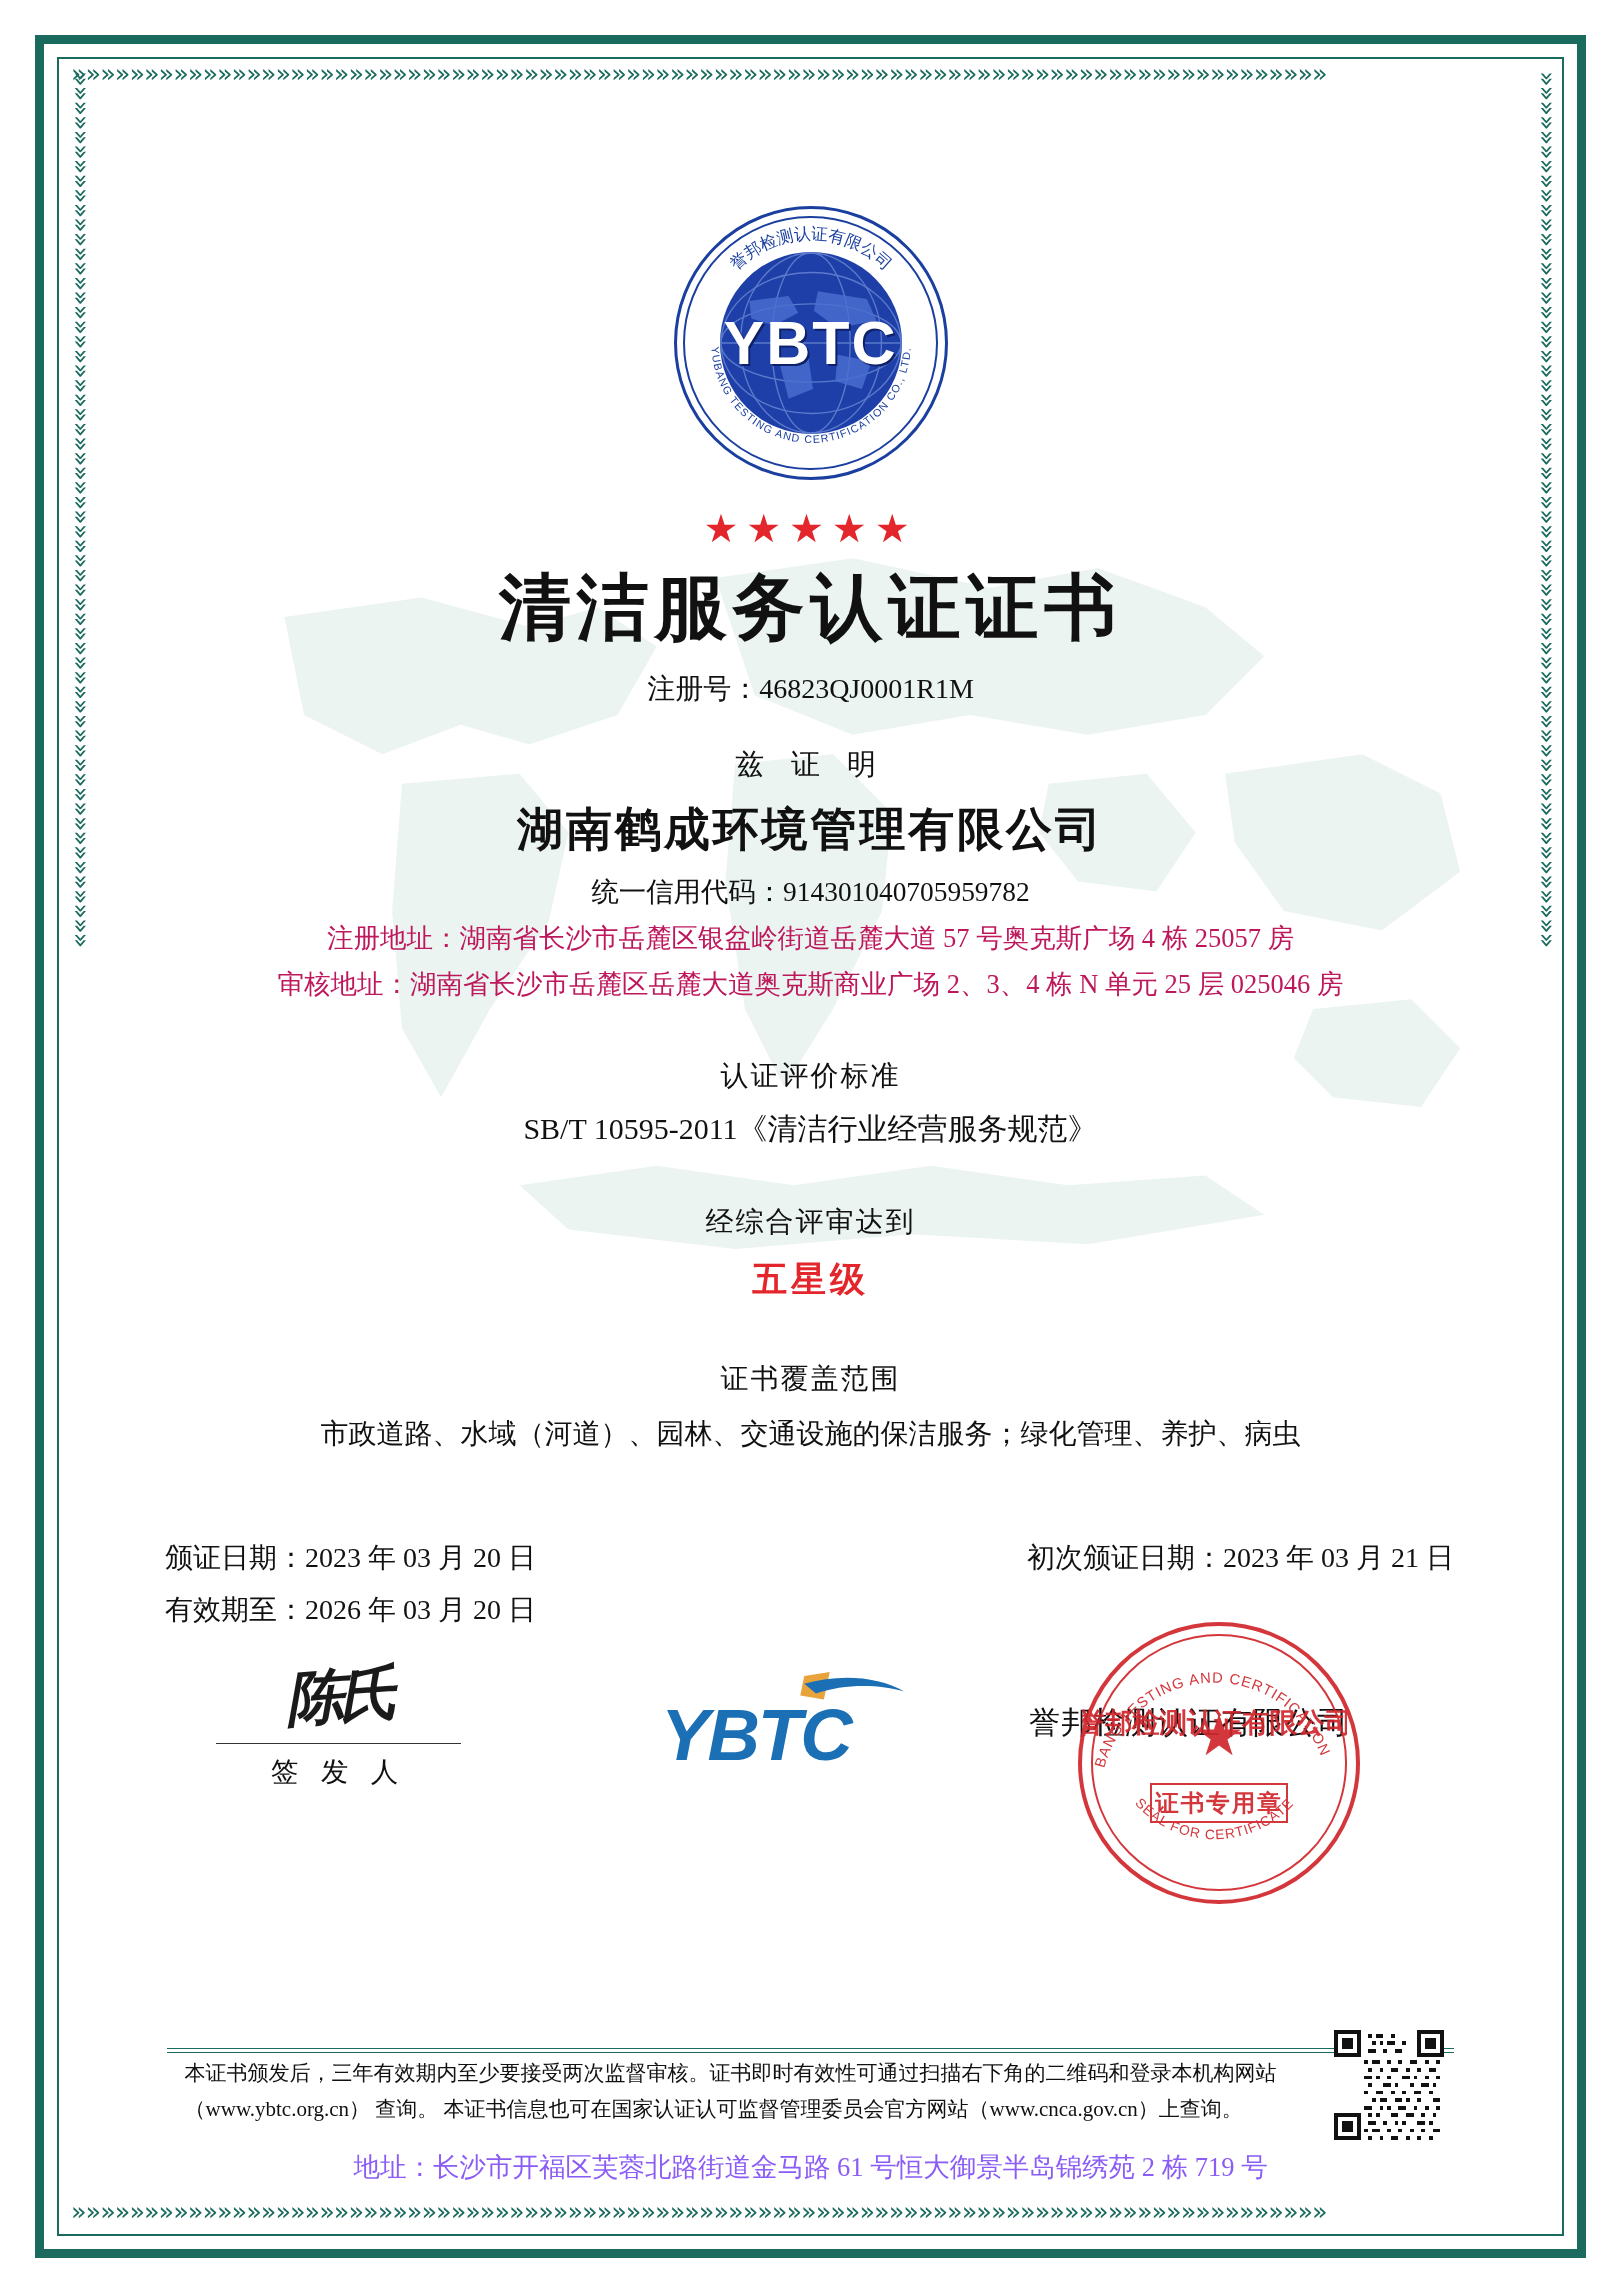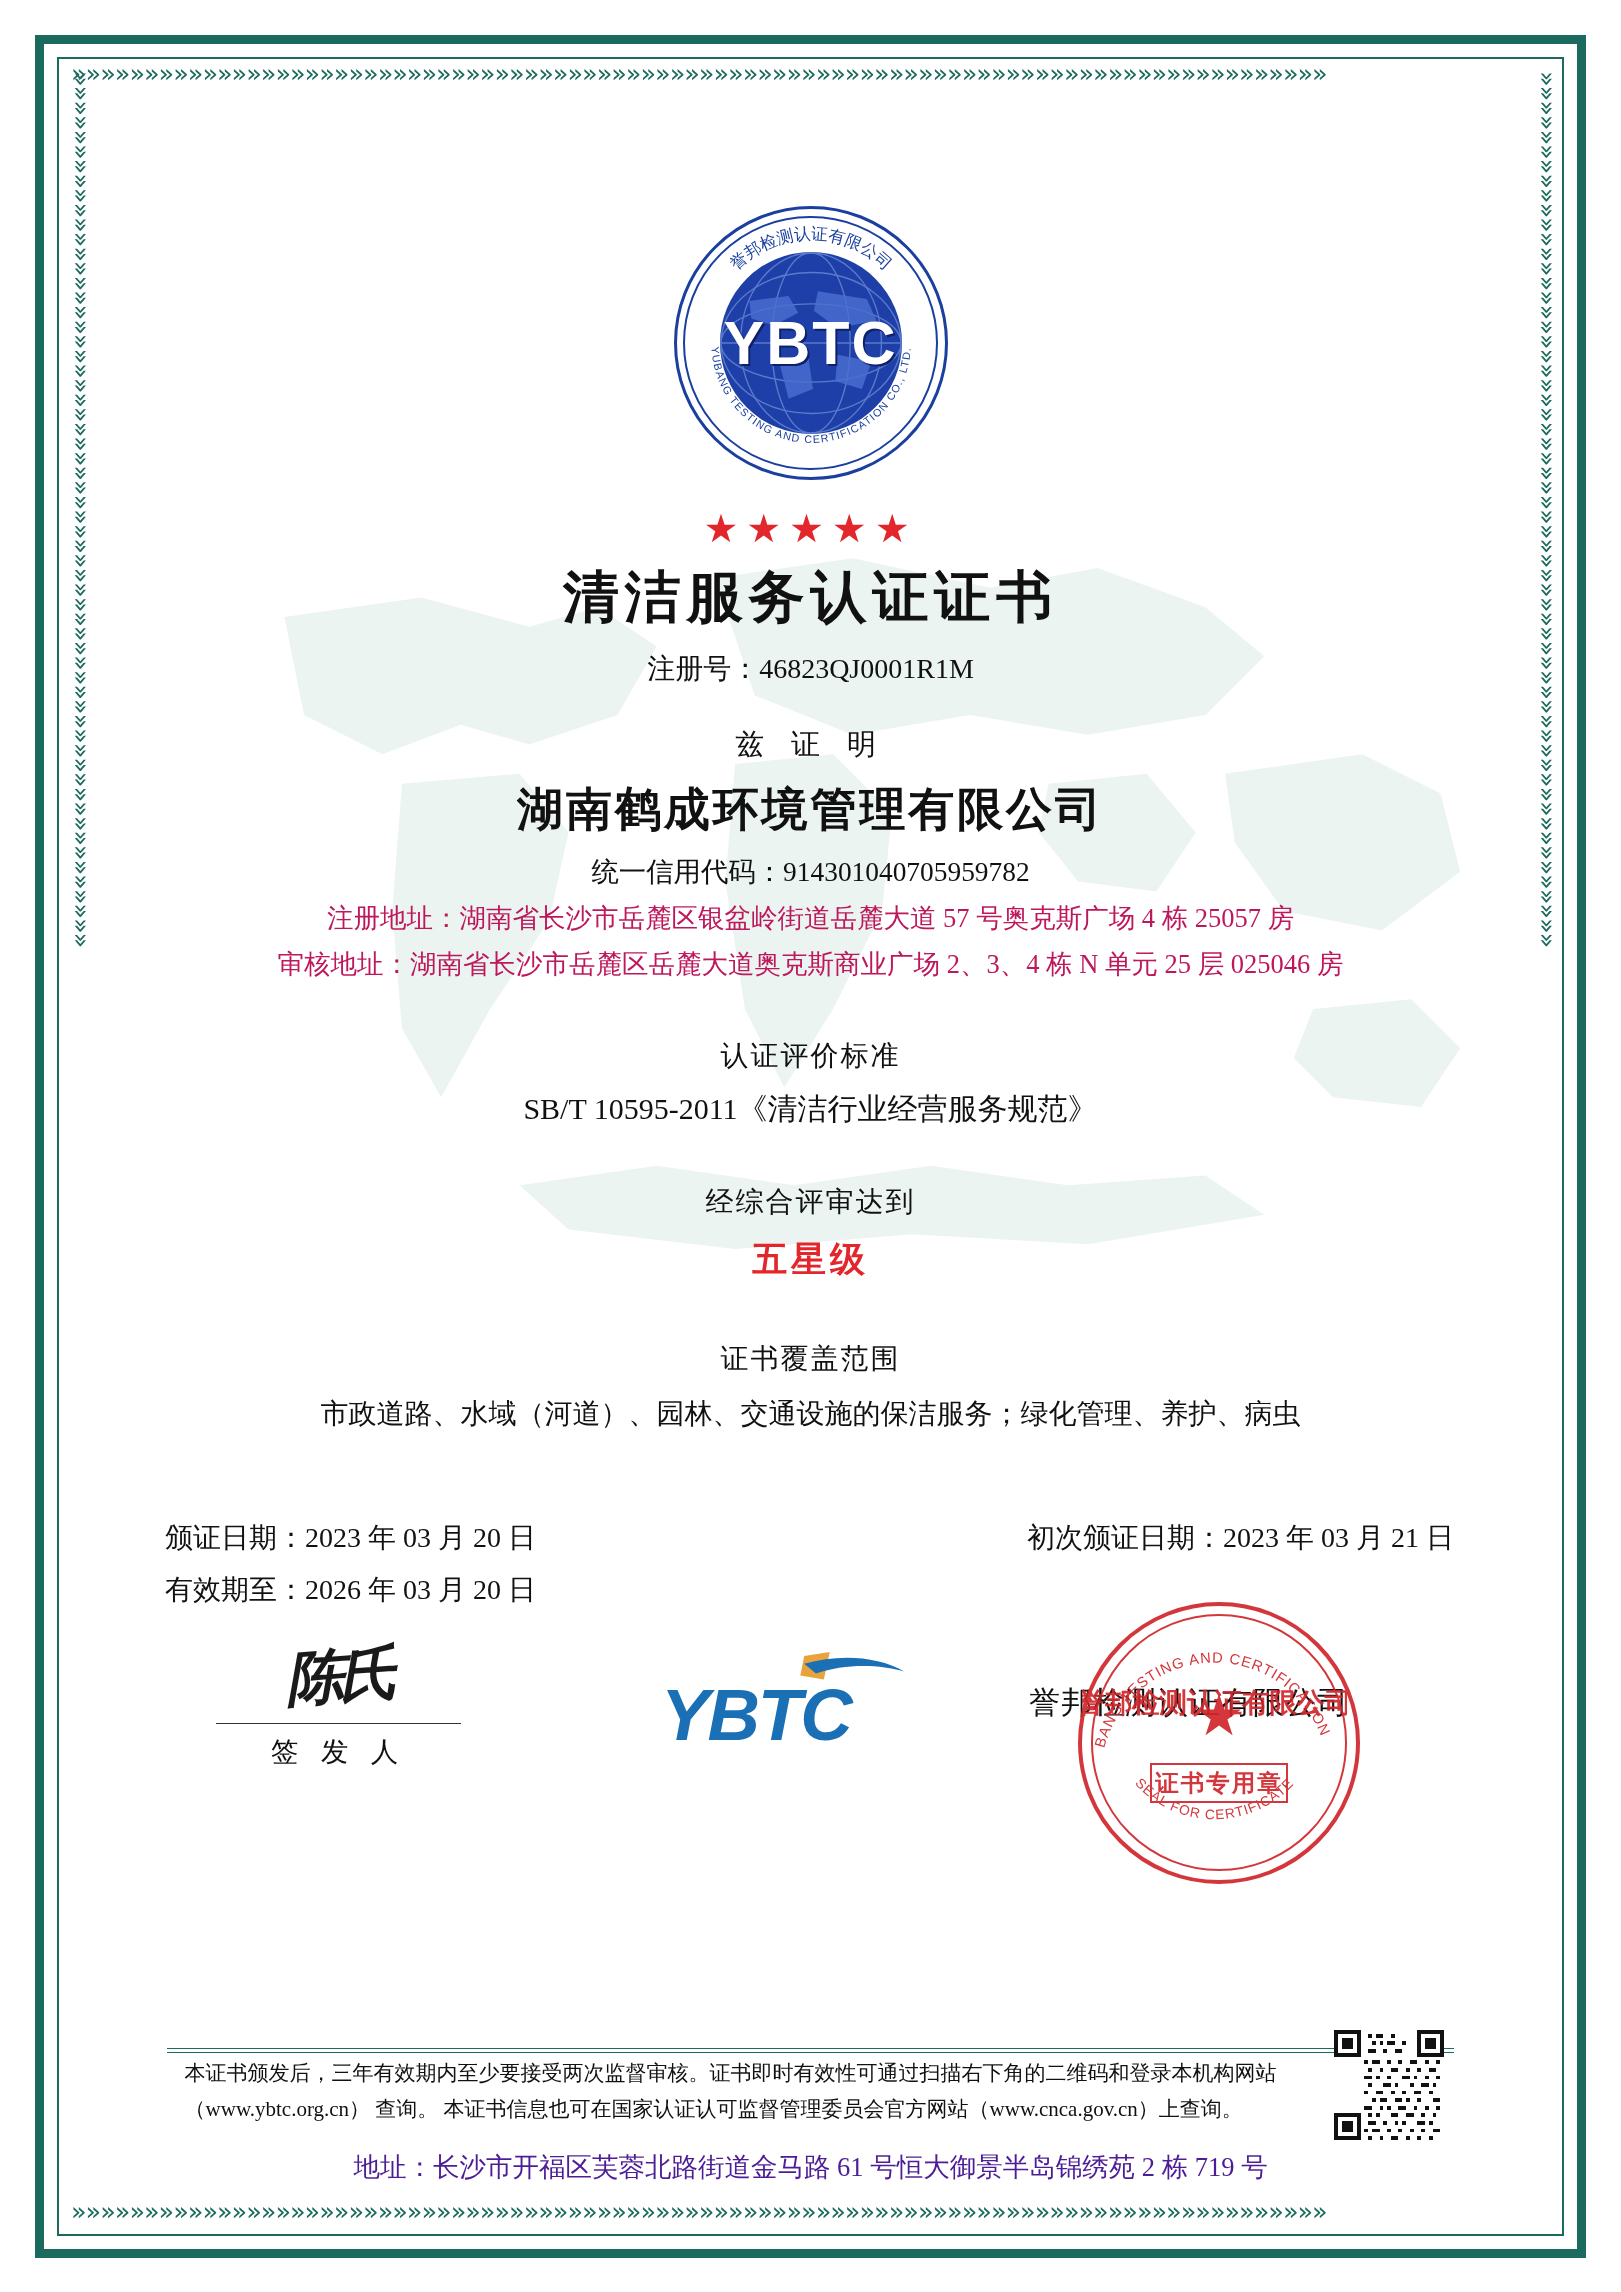--- a/index.html
+++ b/index.html
@@ -144,21 +144,21 @@
     margin-top: 25.5px;
     color: #e3262b;
     font-size: 39px;
     letter-spacing: 7.8px;
     font-family: "DejaVu Sans", sans-serif;
   }
 
   
   .main-title {
     margin-top: 9.8px;
-    font-size: 56px;
+    font-size: 72px;
     font-weight: bold;
     letter-spacing: 5.9px;
     color: #111111;
     font-family: "DejaVu Serif", serif;
   }
   .reg-no {
     margin-top: 13.7px;
     font-size: 28px;
     color: #111111;
   }
@@ -364,21 +364,21 @@
   .footer-note {
     font-size: 21px;
     line-height: 1.7;
     color: #111111;
     text-align: left;
     padding: 0 17.6px;
   }
   .footer-addr {
     margin-top: 21.6px;
     font-size: 26.5px;
-    color: #4c1d95;
+    color: #8b5cf6;
     text-align: center;
   }
   .qr {
     position: absolute;
     right: 9.8px;
     bottom: 45px;
     width: 110px;
     height: 110px;
   }
 </style>

